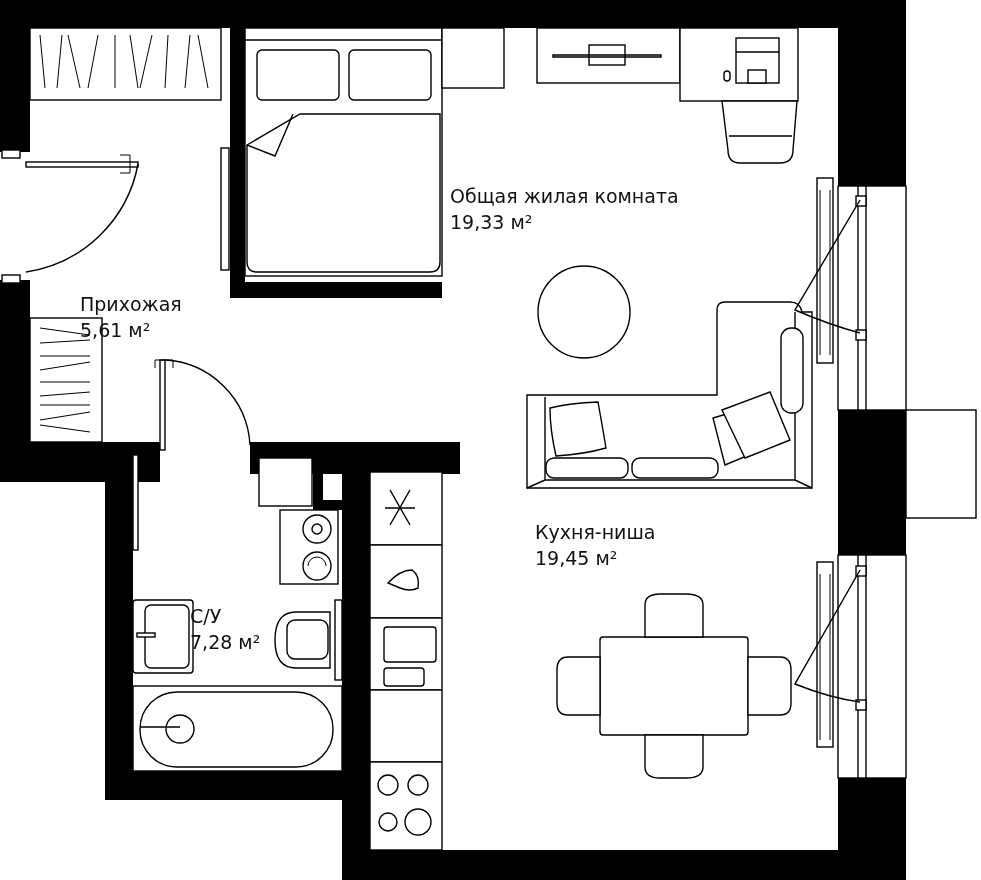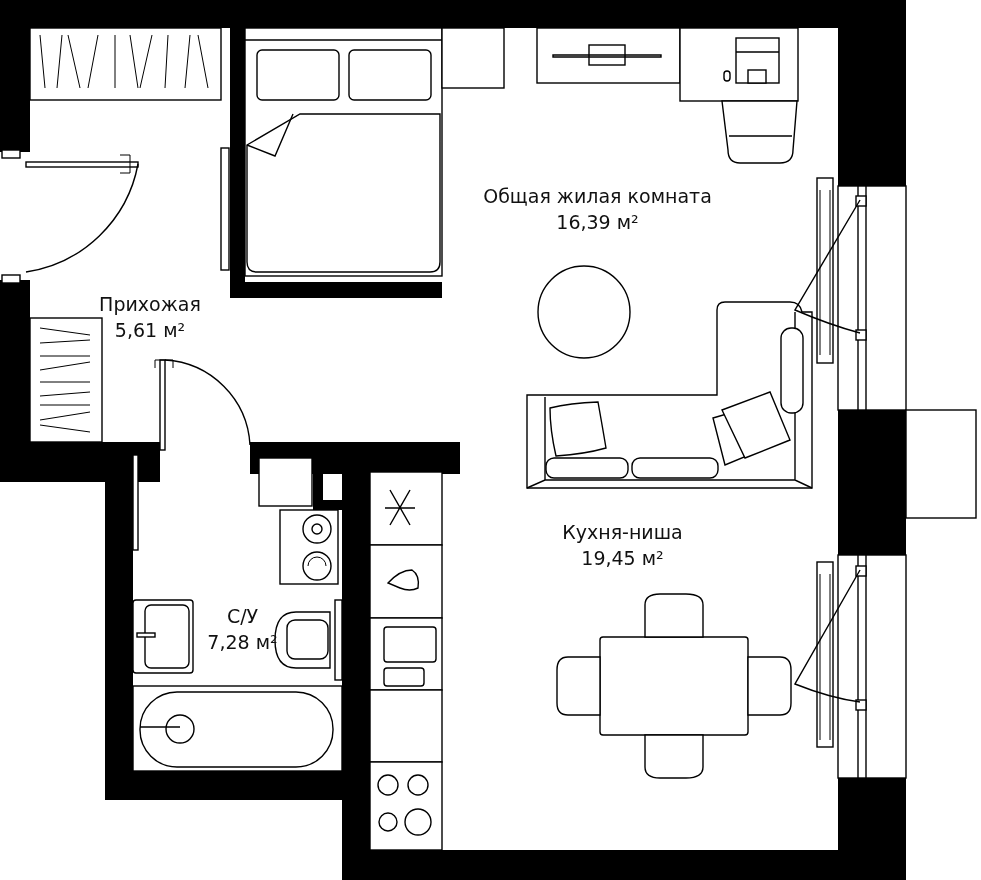--- a/index.html
+++ b/index.html
@@ -2,21 +2,21 @@
 <html><head>
 <meta charset="utf-8">
 <style>
   html, body { margin:0; padding:0; background:#ffffff; }
   body { width:981px; height:880px; position:relative; overflow:hidden; font-family:"DejaVu Sans", sans-serif; }
   #plan { position:absolute; left:0; top:0; width:981px; height:880px; }
   .wall { fill:#000; }
   .ln { fill:none; stroke:#000; stroke-width:1.4; }
   .lnt { fill:none; stroke:#000; stroke-width:1; }
   .wf { fill:#fff; stroke:#000; stroke-width:1.4; }
-  .label { position:absolute; color:#111; font-size:19px; text-align:center; white-space:nowrap; line-height:1.35; font-family:"DejaVu Sans", sans-serif; }
+  .label { position:absolute; color:#111; font-size:19px; white-space:nowrap; line-height:1.35; font-family:"DejaVu Sans", sans-serif; }
   .label span { display:block; }
 </style>
 </head>
 <body>
 
 <svg id="plan" viewBox="0 0 981 880" xmlns="http://www.w3.org/2000/svg">
 
   <g>
 
     <rect class="wall" x="0" y="0" width="838" height="28"></rect>
@@ -213,21 +213,21 @@
   </g>
 </svg>
 
 <div class="label" style="left:80px; top:256px; width:140px;margin-top:36px;">
   <span>Прихожая</span>
   <span>5,61 м²</span>
 </div>
 
 <div class="label" style="left:450px; top:184px; width:295px;">
   <span>Общая жилая комната</span>
-  <span>16,39 м²</span>
+  <span>19,33 м²</span>
 </div>
 
 <div class="label" style="left:190px; top:564px; width:105px;margin-top:40px;">
   <span>С/У</span>
   <span>7,28 м²</span>
 </div>
 
 <div class="label" style="left:535px; top:520px; width:175px;">
   <span>Кухня-ниша</span>
   <span>19,45 м²</span>

